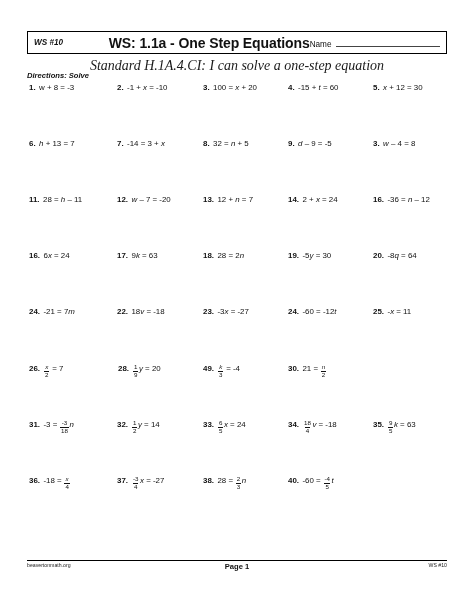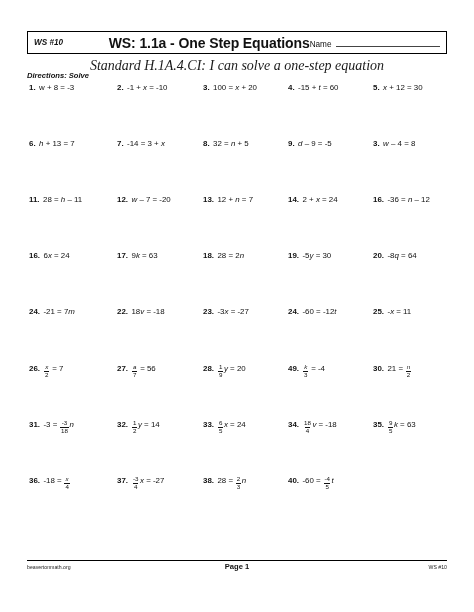--- a/index.html
+++ b/index.html
@@ -160,21 +160,21 @@
     top: 560px;
     width: 420px;
     border-top: 1.1px solid #000;
   }
   .footer {
     position: absolute;
     left: 27px;
     top: 562px;
     width: 420px;
     display: flex;
-    align-items: center;
+    align-items: flex-start;
   }
   .f-left {
     font-size: 5.2px;
     width: 140px;
     color: #222;
   }
   .f-center {
     flex: 1;
     text-align: center;
     font-size: 7.6px;
@@ -317,27 +317,20 @@
         </div>
       </div>
       <div class="prow">
         <div class="cell c0">
           <span class="num">26.</span>
           <span class="expr"><span class="frac">
               <span class="top v">x</span>
               <span class="bot">2</span>
             </span> = 7</span>
         </div>
-        <div class="cell c1">
-          <span class="num">27.</span>
-          <span class="expr"><span class="frac">
-              <span class="top v">a</span>
-              <span class="bot">7</span>
-            </span> = 56</span>
-        </div>
         <div class="cell c2">
           <span class="num">28.</span>
           <span class="expr"><span class="frac">
               <span class="top">1</span>
               <span class="bot">9</span>
             </span><span class="v">y</span> = 20</span>
         </div>
         <div class="cell c3">
           <span class="num">49.</span>
           <span class="expr"><span class="frac">

